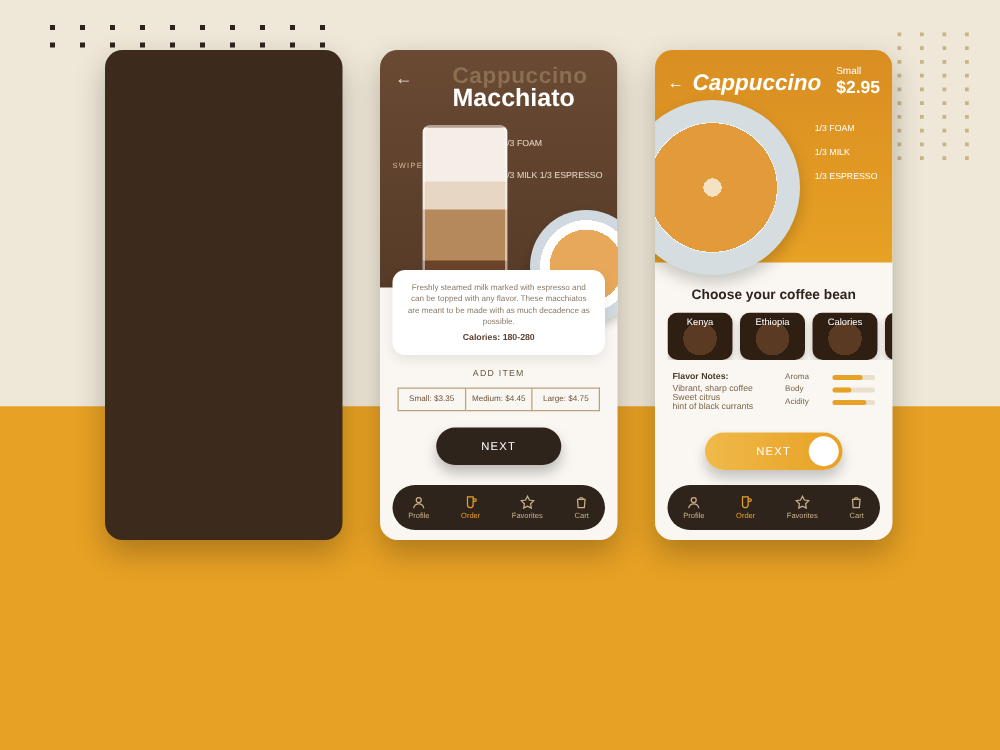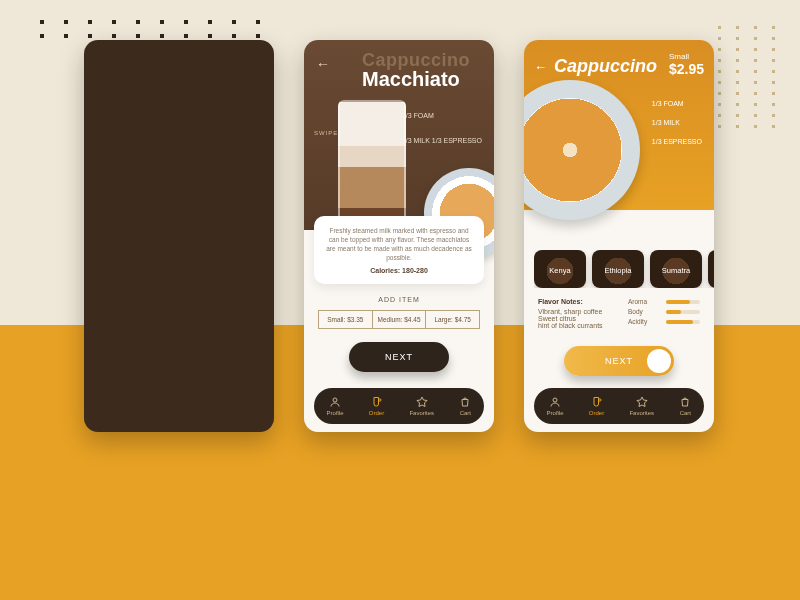--- a/index.html
+++ b/index.html
@@ -110,21 +110,21 @@
   }
   .p3-cup .inner {
     width:104px; height:104px; border-radius:50%;
     background: radial-gradient(circle at 50% 50%, #f4e2c3 0 10%, #e39a3a 10% 70%, #fff 70% 82%, #b8c2c8 82% 100%);
   }
   .p3-heading { position:absolute; top:190px; left:0; right:0; text-align:center; font-size:11px; font-weight:700; color:#2f241c; }
   .bean-row { position:absolute; top:210px; left:10px; right:0; display:flex; gap:6px; overflow:hidden; }
   .bean {
     min-width:52px; height:38px; border-radius:8px;
     background: radial-gradient(circle at 50% 55%, #5a3a22 0 40%, #2f1e12 40% 100%);
-    color:#fff; font-size:7.5px; display:flex; align-items:flex-start; justify-content:center; padding-top:16px;
+    color:#fff; font-size:7.5px; display:flex; align-items:flex-start; justify-content:center; padding-top:3px;
     box-shadow: 0 3px 6px rgba(0,0,0,.2);
   }
   .flavor {
     position:absolute; top:258px; left:14px; right:14px;
     display:flex; font-size:7px; color:#7a6448;
   }
   .flavor .left { flex:1; }
   .flavor .left .hd { font-weight:700; color:#4a3826; margin-bottom:3px; }
   .flavor .right { width:72px; }
   .meter { display:flex; align-items:center; justify-content:space-between; margin-bottom:3px; font-size:6.5px; }
@@ -288,24 +288,25 @@
         <div class="row"><span class="line"></span><span>1/3
 MILK</span></div>
         <div class="row"><span class="line"></span><span>1/3
 ESPRESSO</span></div>
       </div>
       <div class="p3-cup">
           <div class="inner"></div>
         </div>
     </div>
 
+    <div class="p3-heading">Choose your coffee bean</div>
     <div class="bean-row">
       <div class="bean">Kenya</div>
       <div class="bean">Ethiopia</div>
-      <div class="bean">Sumatra</div>
+      <div class="bean">Calories</div>
       <div class="bean"></div>
     </div>
 
     <div class="flavor">
       <div class="left">
         <div class="hd">Flavor Notes:</div>
         <div style="white-space:pre-line;">Vibrant, sharp coffee
 Sweet citrus
 hint of black currants</div>
       </div>

